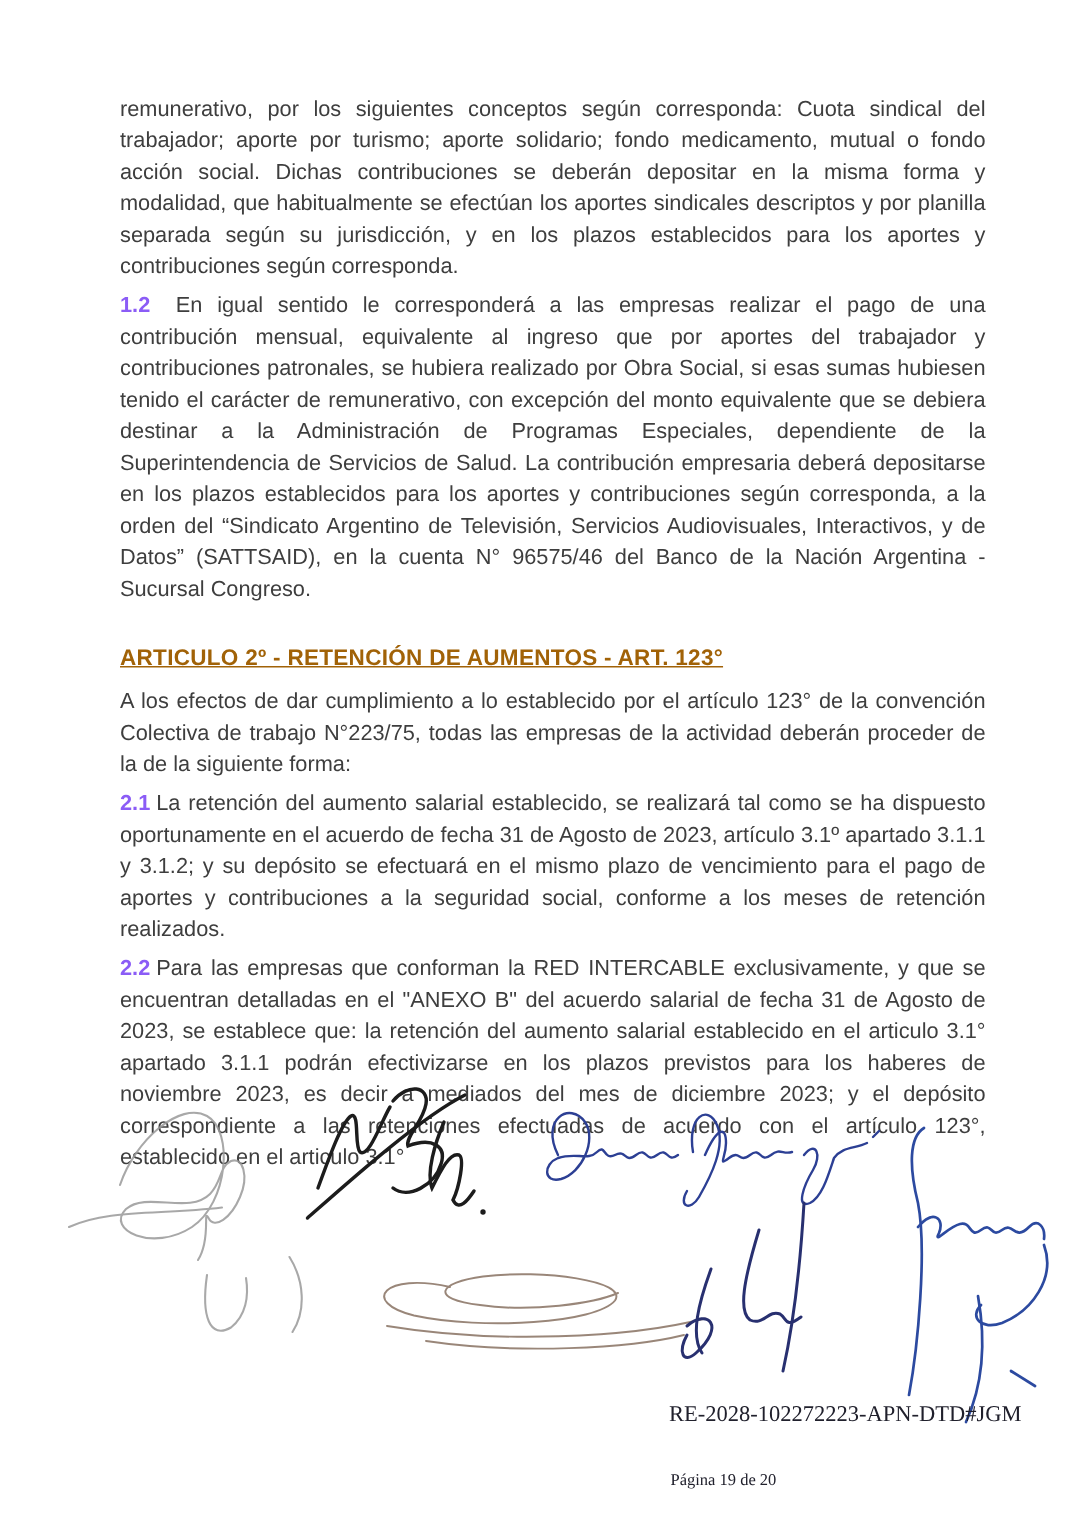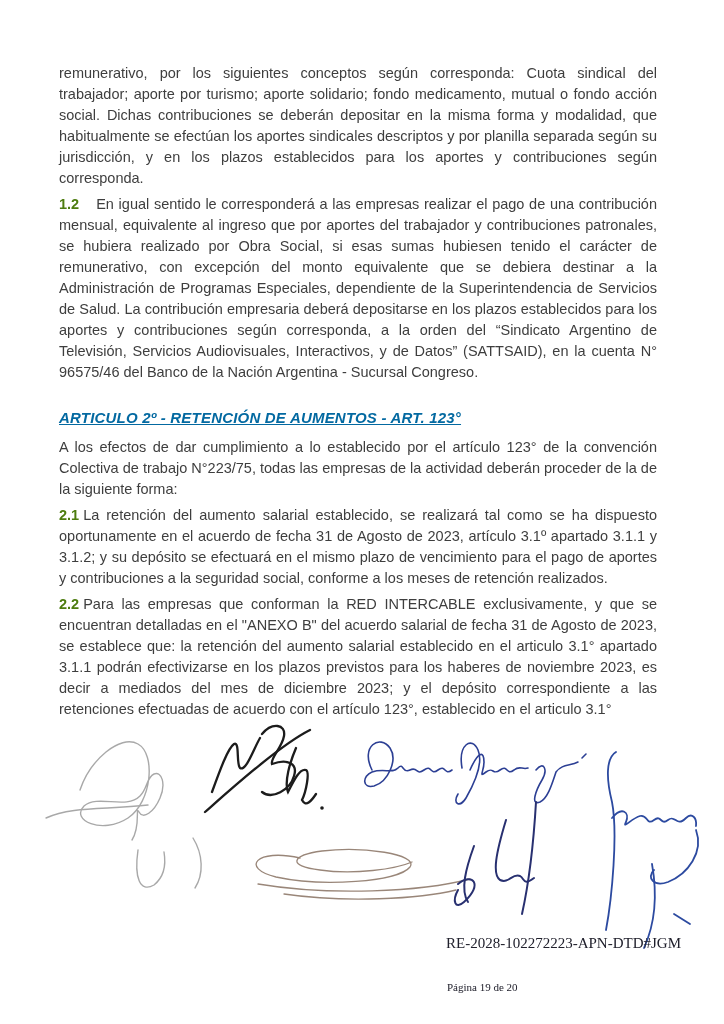--- a/index.html
+++ b/index.html
@@ -7,41 +7,40 @@
     position: relative;
     width: 724px;
     height: 1024px;
     background: #ffffff;
     overflow: hidden;
     font-family: "Liberation Sans", sans-serif;
     color: #3e3e3e;
   }
   .content {
     position: absolute;
-    left: 59px;
+    left: 80px;
     right: 67px;
     top: 63px;
   }
   .para {
     font-size: 14.5px;
     line-height: 21px;
     text-align: justify;
     margin: 0 0 5px 0;
   }
-  .pnum { font-weight: bold; color: #4d7c0f; }
+  .pnum { font-weight: bold; color: #8b5cf6; }
   .pnum.wide { margin-right: 17px; }
   .pnum.narrow { margin-right: 4px; }
   .heading {
     margin: 26px 0 11px 0;
     font-size: 15px;
     font-weight: bold;
-    color: #0369a1;
+    color: #a16207;
     text-decoration: underline;
     letter-spacing: 0.2px;
-    font-style: italic;
   }
   .signatures {
     position: absolute;
     left: 0;
     top: 718px;
     width: 724px;
     height: 252px;
     pointer-events: none;
   }
   .footer-ref {

